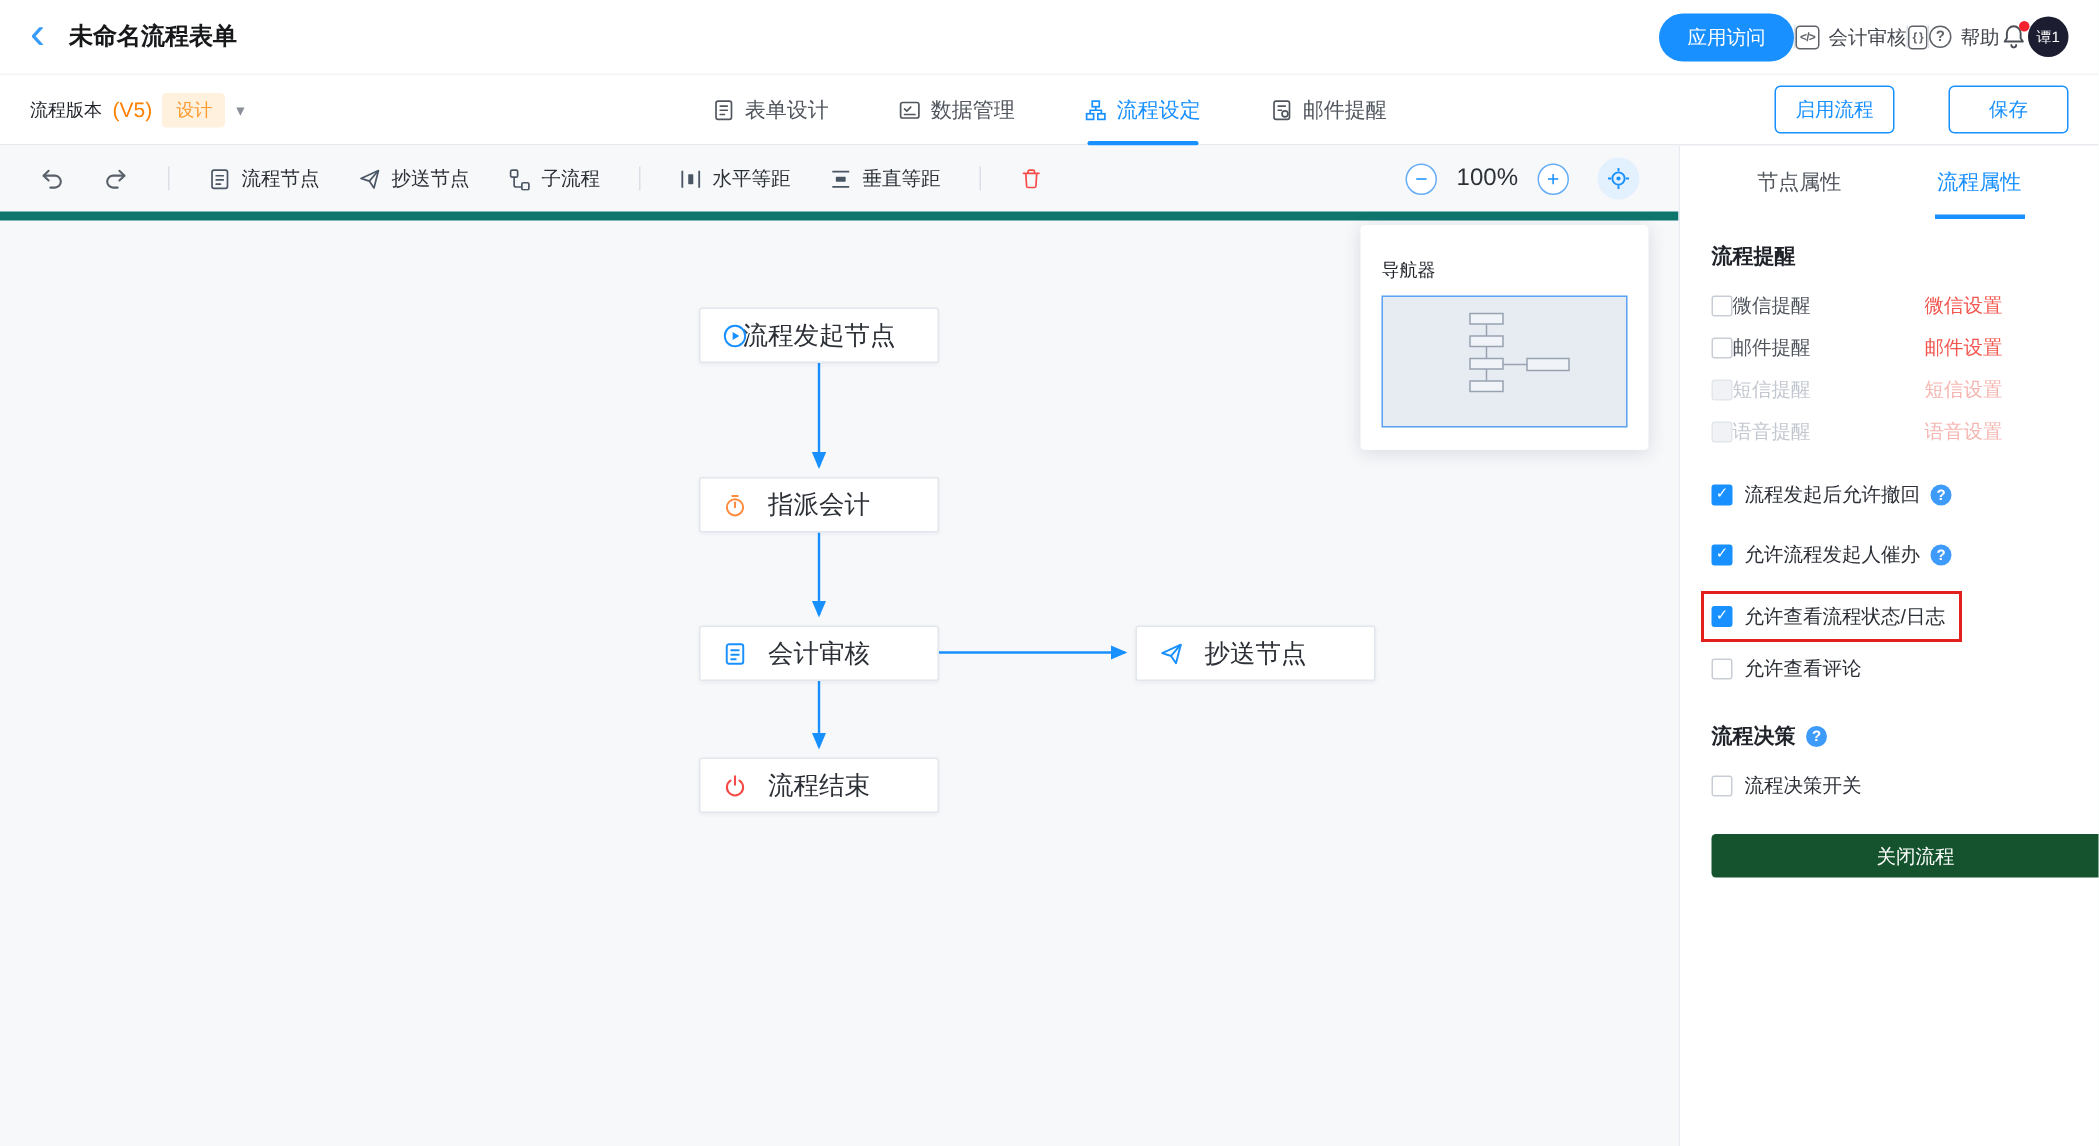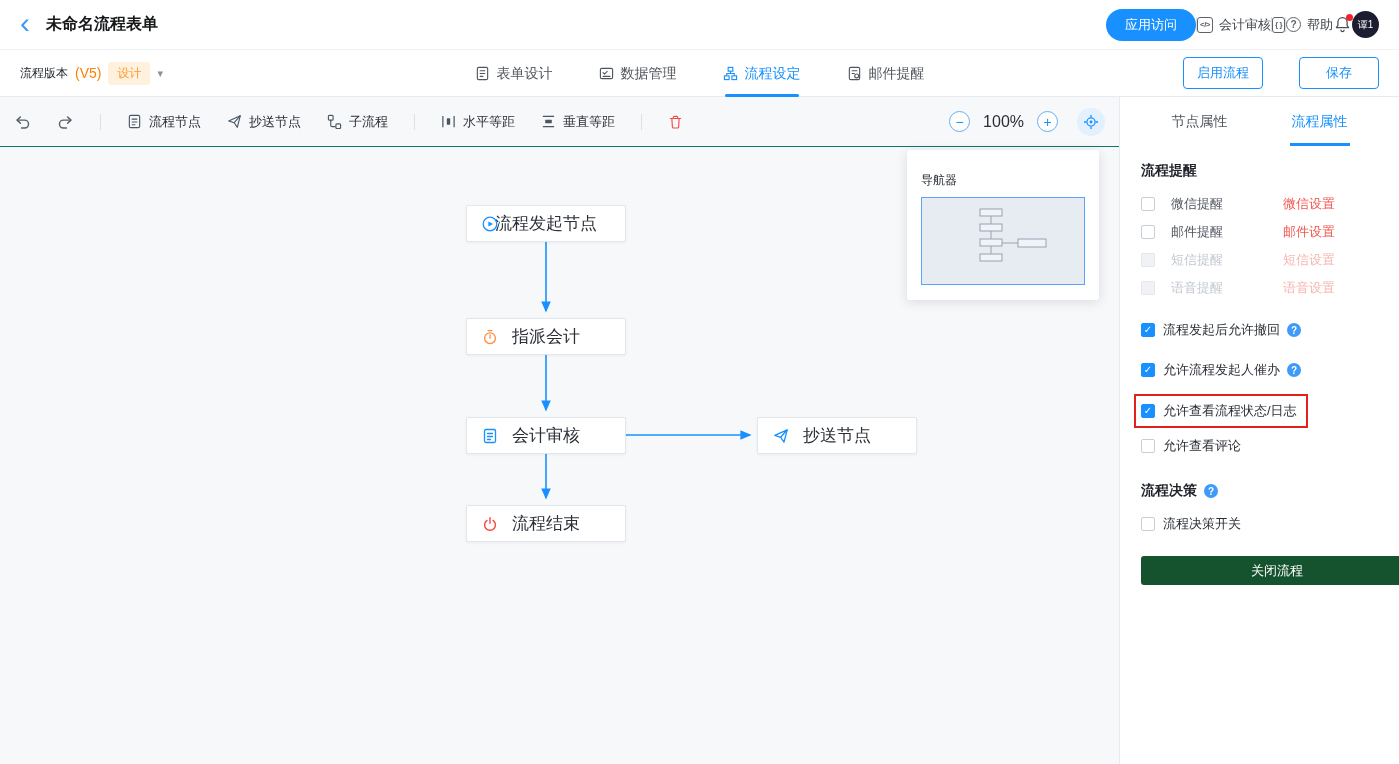--- a/index.html
+++ b/index.html
@@ -33,21 +33,21 @@
   .tab svg { flex:none; }
   .tab.active { color:#1890ff; }
   .tab.active::after { content:""; position:absolute; left:2px; right:2px; bottom:0; height:3px; background:#1890ff; border-radius:2px; }
   .subbar-right { margin-left:auto; display:flex; gap:36px; }
   .outline-btn { border:1px solid #1890ff; color:#1890ff; background:#fff; border-radius:4px; padding:6px 0; font-size:13px; min-width:80px; text-align:center; cursor:pointer; }
 
   
   .main { flex:1; display:flex; min-height:0; }
   .canvas { position:relative; flex:1; background:#f7f8fa; overflow:hidden; }
 
-  .canvas-toolbar { height:50px; display:flex; align-items:center; padding:0 14px; border-bottom:1px solid #0f766e; }
+  .canvas-toolbar { height:50px; display:flex; align-items:center; padding:0 26px; border-bottom:6px solid #0f766e; }
   .ct-left { display:flex; align-items:center; gap:26px; }
   .ct-item { display:flex; align-items:center; gap:7px; font-size:13px; color:#2b2f36; cursor:pointer; }
   .ct-div { width:1px; height:16px; background:#dcdfe6; }
   .icon-btn { display:flex; cursor:pointer; }
   .ct-right { margin-left:auto; display:flex; align-items:center; gap:13px; }
   .zoom-circle { width:21px; height:21px; border:1px solid #66aef7; color:#1890ff; border-radius:50%; display:flex; align-items:center; justify-content:center; font-size:14px; cursor:pointer; background:#fff; line-height:1; }
   .zoom-level { font-size:16px; color:#2b2f36; }
   .locate-btn { width:28px; height:28px; border-radius:50%; background:#e3f0fe; display:flex; align-items:center; justify-content:center; cursor:pointer; margin-left:6px; }
 
   .flow-node { position:absolute; width:160px; height:37px; background:#fff; border:1px solid #e2e6ed; border-radius:2px; box-shadow:0 1px 3px rgba(31,45,61,.06); display:flex; align-items:center; justify-content:center; font-size:17px; color:#2b2f36; cursor:pointer; }
@@ -65,21 +65,21 @@
   .p-tab span { padding:0 2px 15px; }
   .p-tab.active { color:#1890ff; }
   .p-tab.active span { border-bottom:3px solid #1890ff; padding-bottom:12px; }
   .panel-body { padding:16px 14px 0 21px; }
   .sec-title { font-size:14px; font-weight:700; color:#1f2329; margin-bottom:10px; display:flex; align-items:center; gap:6px; }
   .rem-row { width:194px; display:flex; align-items:center; height:28px; }
   .cb { width:14px; height:14px; border:1px solid #c9ced6; border-radius:2px; background:#fff; flex:none; display:flex; align-items:center; justify-content:center; cursor:pointer; }
   .cb .ck { font-style:normal; font-size:10px; line-height:1; color:#fff; font-weight:bold; }
   .cb.checked { background:#1890ff; border-color:#1890ff; }
   .cb.disabled { background:#f0f2f5; border-color:#e3e6eb; cursor:default; }
-  .rem-label { margin-left:16px; font-size:13px; color:#51565e; }
+  .rem-label { margin-left:0; font-size:13px; color:#51565e; }
   .rem-label.disabled { color:#c3c8d0; }
   .rem-link { margin-left:auto; font-size:13px; color:#f2564f; cursor:pointer; }
   .rem-link.disabled { color:#f5b6b2; cursor:default; }
   .opt-row { display:flex; align-items:center; height:28px; }
   .opt-label { margin-left:8px; font-size:13px; color:#2b2f36; }
   .help-dot { width:14px; height:14px; border-radius:50%; background:#3f9bfa; color:#fff; font-size:10px; font-weight:bold; display:flex; align-items:center; justify-content:center; margin-left:7px; cursor:pointer; flex:none; }
   .highlight-wrap { border:2px solid #e2211c; padding:3px 9px 3px 5px; margin-left:-7px; margin-top:10px; width:fit-content; display:flex; align-items:center; height:34px; }
   .close-btn { margin-top:18px; width:272px; height:29px; background:#14532d; color:#fff; font-size:13px; border:none; border-radius:3px; display:flex; align-items:center; justify-content:center; cursor:pointer; }
 </style>
 </head>

